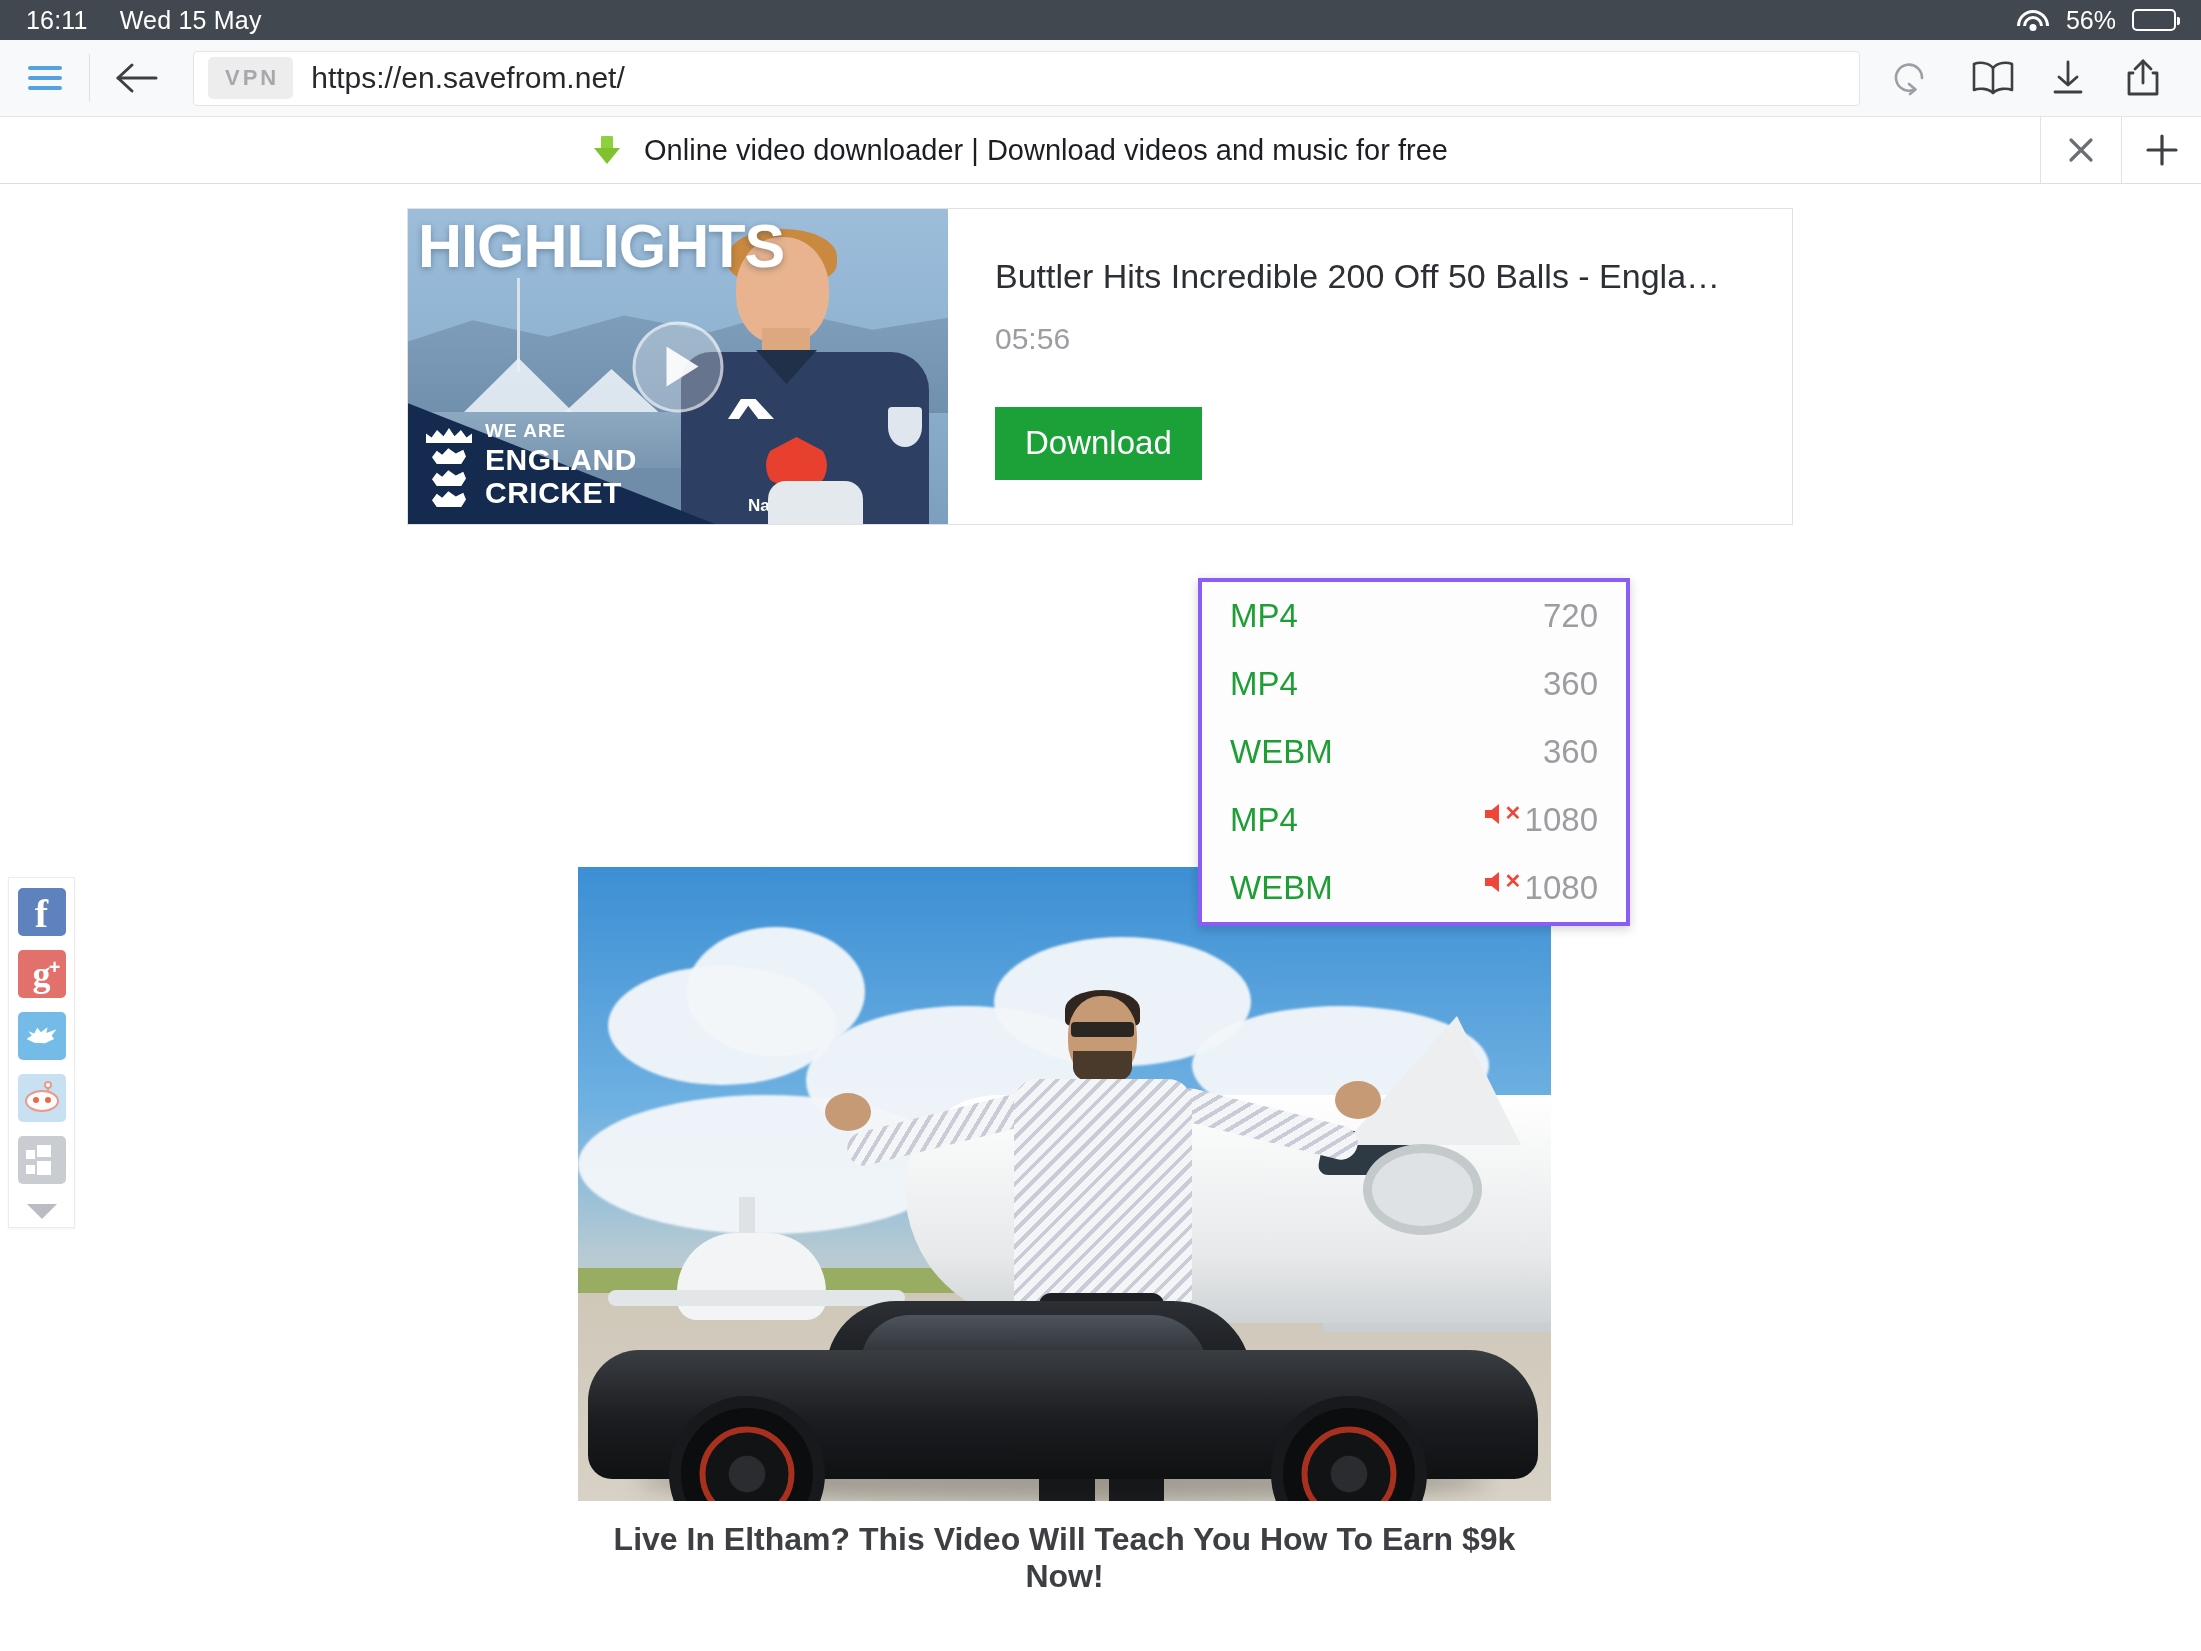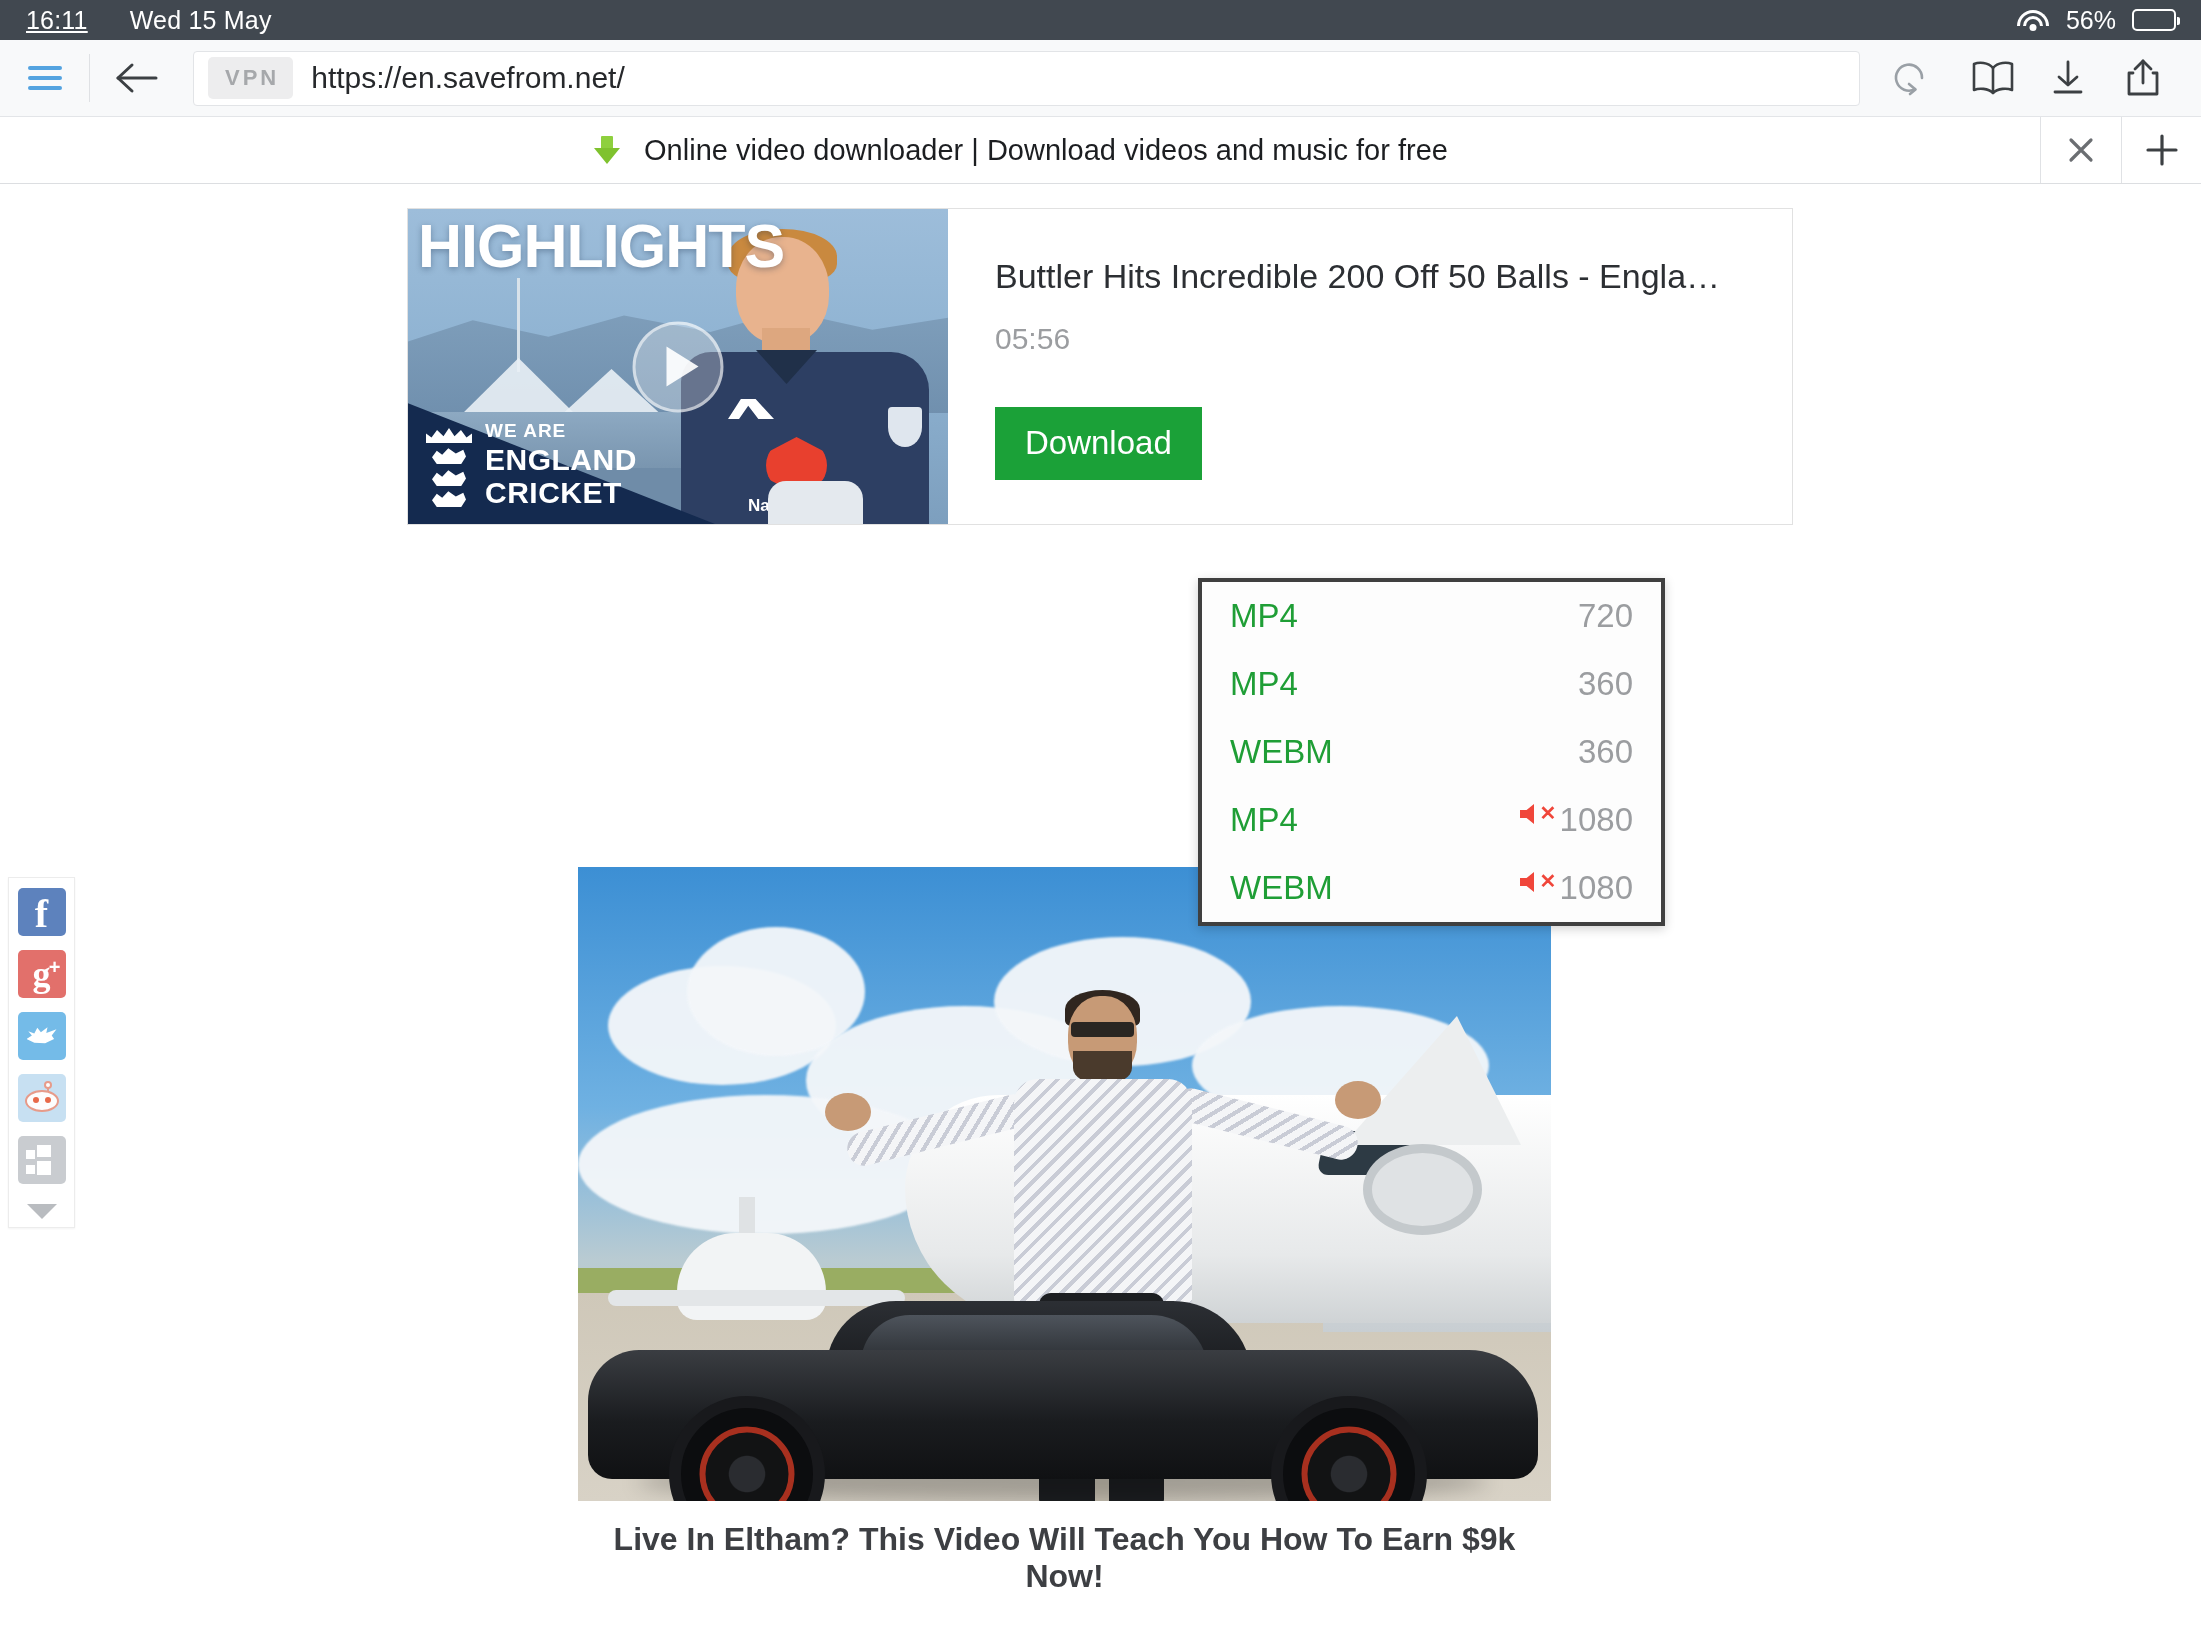--- a/index.html
+++ b/index.html
@@ -14,21 +14,21 @@
   #status-bar {
     height: 40px;
     background: #414850;
     color: #ffffff;
     display: flex;
     align-items: center;
     padding: 0 26px;
     font-size: 25px;
     font-weight: 500;
   }
-  #status-bar .clock { margin-right: 42px; letter-spacing: 0.2px; text-decoration: underline; }
+  #status-bar .clock { margin-right: 32px; letter-spacing: 0.2px; }
   #status-bar .date { letter-spacing: 0.2px; }
   #status-bar .right {
     margin-left: auto;
     display: flex;
     align-items: center;
     gap: 16px;
   }
   .wifi-icon { width: 34px; height: 24px; position: relative; }
   .wifi-icon i {
     position: absolute; left: 50%; transform: translateX(-50%);
@@ -322,23 +322,23 @@
   #download-button {
     position: absolute; left: 47px; top: 198px;
     background: #1ba138; color: #ffffff;
     font-size: 33px; padding: 19px 30px 21px 30px;
     line-height: 1; white-space: nowrap;
   }
 
   
   #format-dropdown {
     position: absolute; left: 1198px; top: 394px;
-    width: 467px;
+    width: 432px;
     background: #fdfdfd;
-    border: 4px solid #404040;
+    border: 4px solid #8b5cf6;
     box-shadow: 0 3px 10px rgba(0,0,0,.18);
     z-index: 30;
   }
   .format-row {
     display: flex; align-items: center; justify-content: space-between;
     padding: 15px 28px 15px 28px;
     font-size: 33px;
   }
   .format-row .fmt { color: #1f9e36; }
   .format-row .right { display: flex; align-items: flex-start; gap: 6px; }

